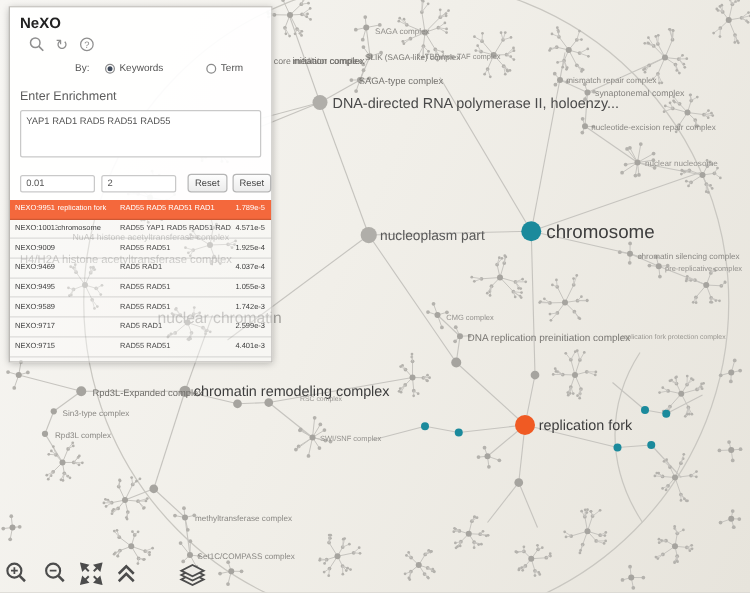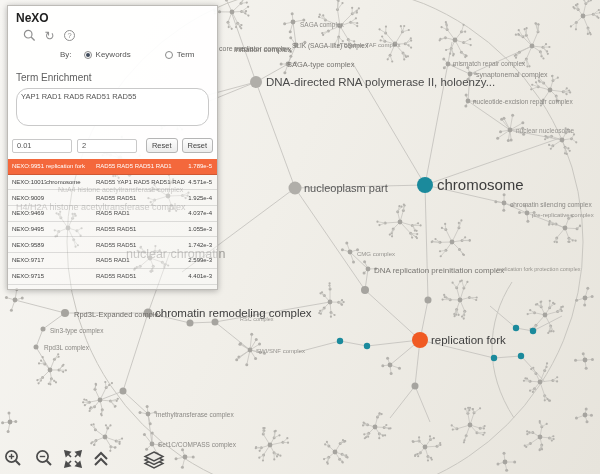--- a/index.html
+++ b/index.html
@@ -24,23 +24,23 @@
   .help-circle{width:11px;height:11px;border:1px solid #8f8f8f;border-radius:50%;
     font-size:7.5px;color:#8f8f8f;display:flex;align-items:center;justify-content:center;}
   .by-row{display:flex;align-items:center;margin-top:8px;font-size:8px;color:#555;padding-left:44px;}
   .radio{width:8px;height:8px;border:1px solid #8a8a8a;border-radius:50%;background:#fff;
     display:inline-flex;align-items:center;justify-content:center;margin-right:4px;}
   .radio .dot{width:4px;height:4px;border-radius:50%;background:#3f4a5a;display:none;}
   .radio.on .dot{display:block;}
   .radio-group{display:flex;align-items:center;margin-left:12px;}
   .radio-group.second{margin-left:34px;}
   .section-heading{margin-top:13px;font-size:10px;color:#5d5d5d;}
-  .genes-box{margin-top:5px;width:100%;height:38px;border:1px solid #c9c9c9;border-radius:12px;
+  .genes-box{margin-top:5px;width:100%;height:38px;border:1px solid #c9c9c9;border-radius:2px;
     font-size:7.5px;color:#555;padding:3px 4px;resize:none;background:#fff;outline:none;}
-  .params-row{display:flex;align-items:center;margin-top:8px;justify-content:center;}
+  .params-row{display:flex;align-items:center;margin-top:8px;}
   .param-input{width:60px;height:14px;border:1px solid #c9c9c9;border-radius:2px;
     font-size:7.5px;color:#555;padding:1px 4px;margin-right:5px;background:#fff;outline:none;}
   .btn{font-size:7.5px;color:#444;border:1px solid #b5b5b5;border-radius:3px;
     background:linear-gradient(#fdfdfd,#ececec);padding:2px 5px;margin-left:4px;cursor:pointer;}
   .btn.submit{margin-left:4px;}
   .params-spacer{flex:1;}
 
   
   .results{flex:1;background:rgba(255,255,255,.42);overflow:hidden;}
   .trow{display:flex;align-items:center;height:15.7px;border-bottom:1px solid rgba(120,120,120,.22);
@@ -1839,21 +1839,21 @@
               <span class="dot"></span>
             </span>
           <span>Keywords</span>
         </span>
         <span class="radio-group second">
           <span class="radio"></span>
           <span>Term</span>
         </span>
       </div>
 
-      <div class="section-heading">Term Enrichment</div>
+      <div class="section-heading">Enter Enrichment</div>
 
       <textarea class="genes-box" style="">YAP1 RAD1 RAD5 RAD51 RAD55</textarea>
 
       <div class="params-row">
         <input class="param-input" type="text" value="0.01" style="">
         <input class="param-input" type="text" value="2" style="">
         <span class="params-spacer"></span>
         <button class="btn">Reset</button>
         <button class="btn submit">Reset</button>
       </div>

